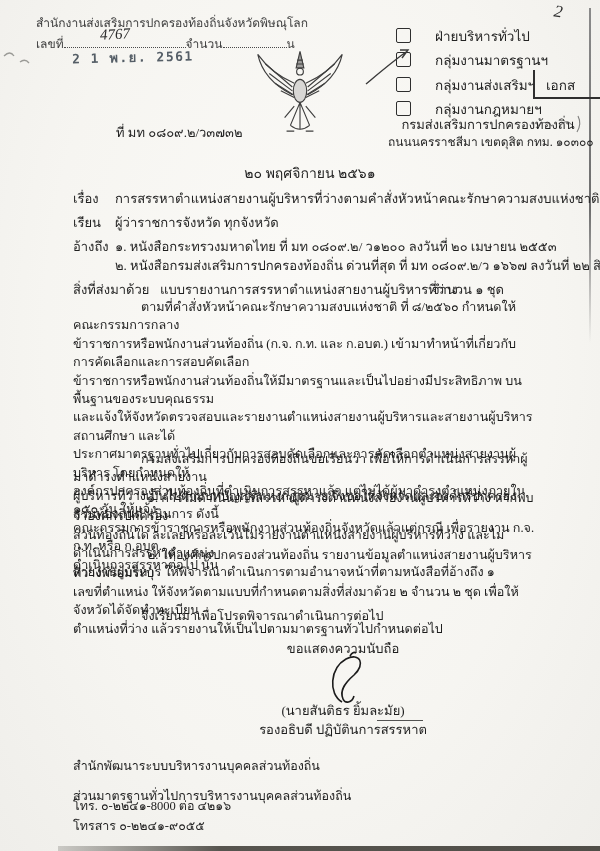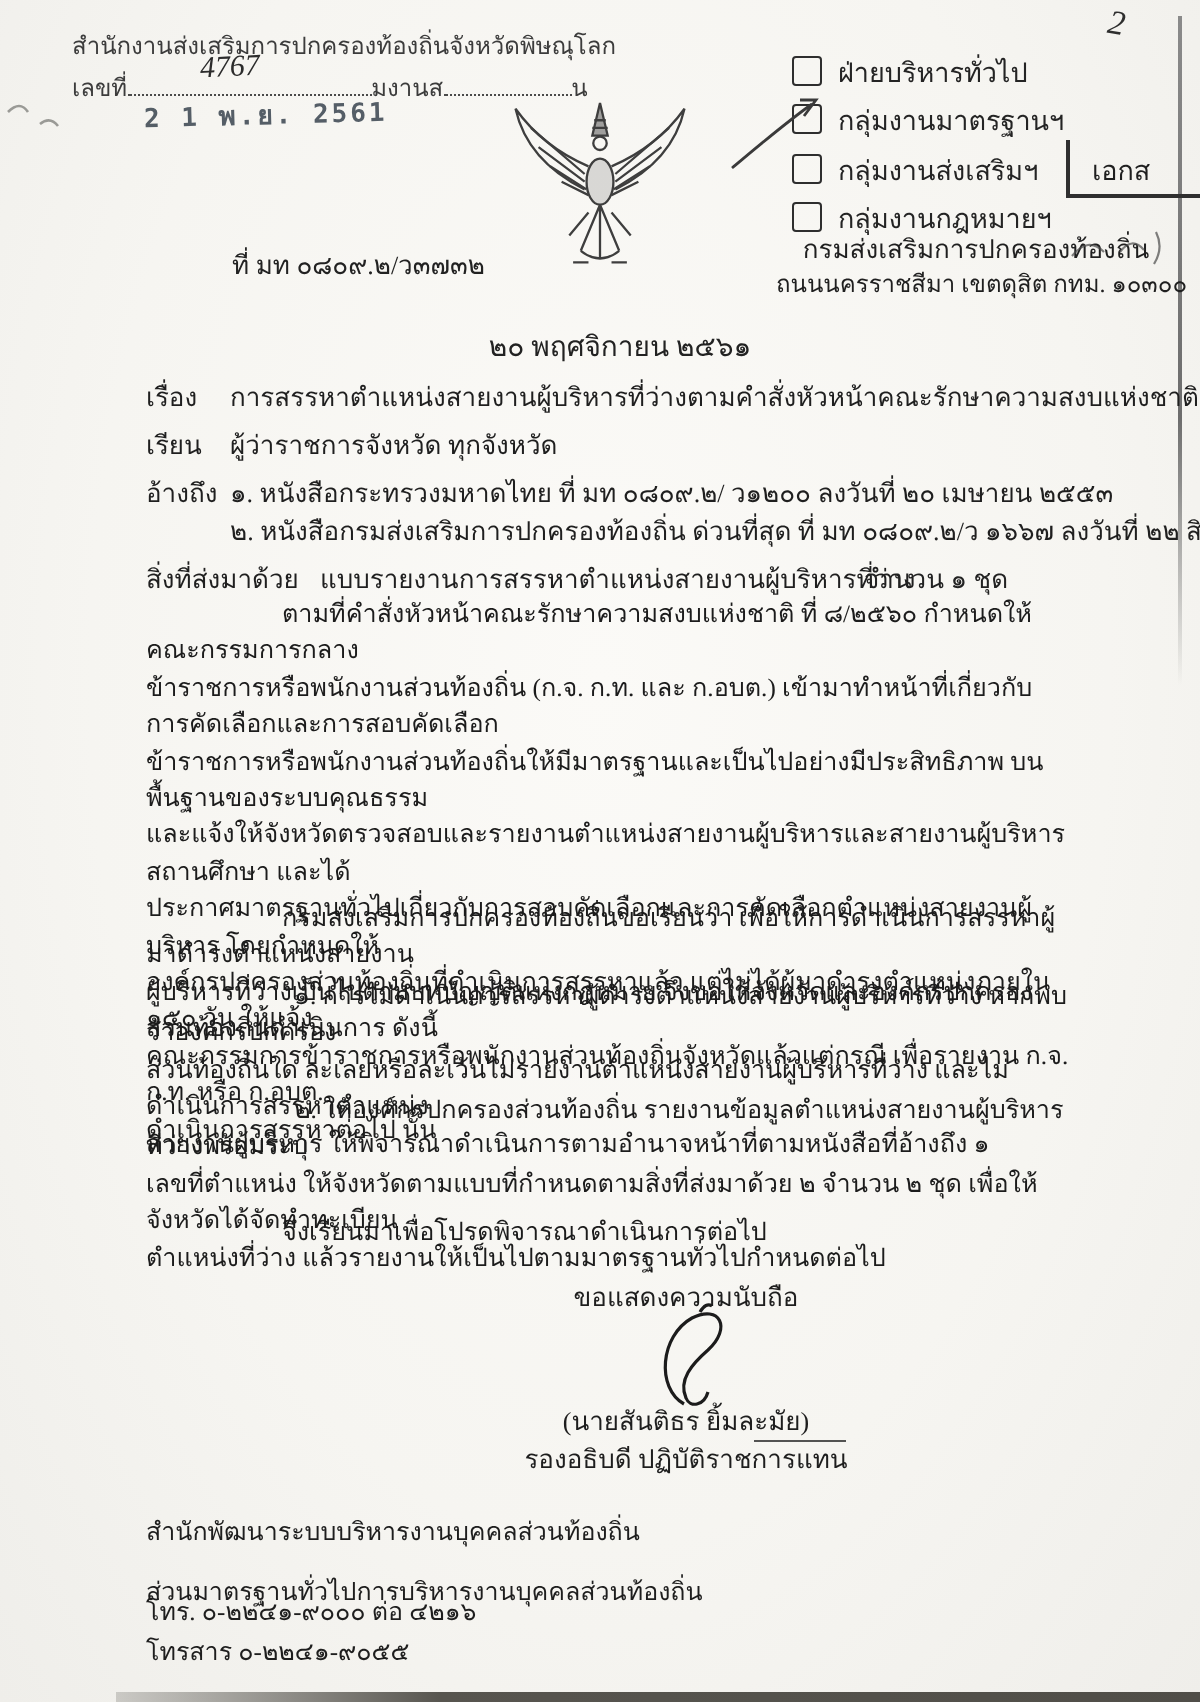--- a/index.html
+++ b/index.html
@@ -10,21 +10,21 @@
     overflow:hidden;
     font-family:"Liberation Serif","DejaVu Serif",serif;
     color:#222;
   }
   .abs{position:absolute;}
   .t12{font-size:12px;} .t13{font-size:13px;} .t14{font-size:14px;}
   .gray{color:#3c3c3c;}
   .dots{display:inline-block;border-bottom:1.5px dotted #4a4a4a;height:12px;vertical-align:baseline;}
   .cb-box{display:inline-block;width:13px;height:13px;border:1.6px solid #2e2e2e;border-radius:2px;vertical-align:-2px;background:transparent;}
   .cb-row{position:absolute;left:396px;white-space:nowrap;font-size:13.5px;color:#242424;}
-  .cb-row .cb-label{margin-left:8px;}
+  .cb-row .cb-label{margin-left:24px;}
   .meta-label{position:absolute;left:73px;font-size:13px;color:#1f1f1f;}
   .meta-value{position:absolute;left:115px;font-size:13px;color:#1f1f1f;white-space:nowrap;}
   .body-text{
     position:absolute;left:73px;width:462px;font-size:12.6px;line-height:18.4px;
     color:#1c1c1c;white-space:pre-line;text-align:left;
   }
   .indent{text-indent:68px;}
   .indent2{text-indent:74px;}
   .sig-block{position:absolute;left:228px;width:230px;text-align:center;font-size:13px;color:#1e1e1e;}
   .footer-line{position:absolute;left:73px;font-size:12.5px;color:#1e1e1e;white-space:nowrap;}
@@ -51,21 +51,21 @@
   <div class="page-num">2</div>
 
   <div class="edge-line"></div>
 
   <svg class="abs" style="left:0;top:48px;" width="40" height="30">
     <path d="M4,8 q6,-6 10,0 M20,14 q5,-4 9,1" stroke="#9a9a96" stroke-width="1.3" fill="none"></path>
   </svg>
 
   <div class="abs t12 gray" style="left:36px;top:13px;">สำนักงานส่งเสริมการปกครองท้องถิ่นจังหวัดพิษณุโลก</div>
   <div class="abs t12 gray" style="left:36px;top:34px;white-space:nowrap;">
-    <span>เลขที่</span><span class="dots" style="width:122px;"></span><span>มงานส</span><span class="dots" style="width:64px;"></span><span>น</span>
+    <span>เลขที่</span><span class="dots" style="width:122px;"></span><span>จำนวน</span><span class="dots" style="width:64px;"></span><span>น</span>
   </div>
   <div class="abs handwrite" style="left:100px;top:26px;font-size:15px;transform:rotate(-3deg);">4767</div>
   <div class="abs stampdate" style="left:72px;top:47px;">2 1 พ.ย. 2561</div>
 
   <div class="cb-row" style="top:25px;">
     <span class="cb-box"></span><span class="cb-label">ฝ่ายบริหารทั่วไป</span>
   </div>
   <div class="cb-row" style="top:74px;">
     <span class="cb-box"></span><span class="cb-label">กลุ่มงานส่งเสริมฯ</span>
   </div>
@@ -141,22 +141,22 @@
   <div class="body-text indent2" style="top:546px;">๒. ให้องค์กรปกครองส่วนท้องถิ่น รายงานข้อมูลตำแหน่งสายงานผู้บริหารที่ว่างพร้อมระบุ
 เลขที่ตำแหน่ง ให้จังหวัดตามแบบที่กำหนดตามสิ่งที่ส่งมาด้วย ๒ จำนวน ๒ ชุด เพื่อให้จังหวัดได้จัดทำทะเบียน
 ตำแหน่งที่ว่าง แล้วรายงานให้เป็นไปตามมาตรฐานทั่วไปกำหนดต่อไป</div>
   <div class="body-text indent" style="top:607px;">จึงเรียนมาเพื่อโปรดพิจารณาดำเนินการต่อไป</div>
 
   <div class="sig-block" style="top:638px;">ขอแสดงความนับถือ</div>
   <svg class="abs" style="left:308px;top:650px;" width="80" height="56">
     <path d="M34,52 C20,44 22,18 38,9 C52,2 58,14 46,25 C38,32 31,40 35,49 C37,54 44,53 46,46 M42,6 q3,-5 6,-3" stroke="#1c1c1c" stroke-width="1.6" fill="none"></path>
   </svg>
   <div class="sig-block" style="top:700px;">(นายสันติธร  ยิ้มละมัย)</div>
-  <div class="sig-block" style="top:719px;">รองอธิบดี ปฏิบัติราชการแทน</div>
+  <div class="sig-block" style="top:719px;">รองอธิบดี ปฏิบัตินการสรรหาต</div>
   <div class="overline-mark" style="left:377px;top:720px;"></div>
 
   <div class="footer-line" style="top:756px;">สำนักพัฒนาระบบบริหารงานบุคคลส่วนท้องถิ่น</div>
   <div class="footer-line" style="top:776px;margin-top:10px;">ส่วนมาตรฐานทั่วไปการบริหารงานบุคคลส่วนท้องถิ่น</div>
-  <div class="footer-line" style="top:796px;">โทร. ๐-๒๒๔๑-๙๐๐๐ ต่อ ๔๒๑๖</div>
+  <div class="footer-line" style="top:796px;">โทร. ๐-๒๒๔๑-8000 ต่อ ๔๒๑๖</div>
   <div class="footer-line" style="top:816px;">โทรสาร ๐-๒๒๔๑-๙๐๕๕</div>
 
   <div class="bottom-strip"></div>
 </div>
 
 </body></html>

